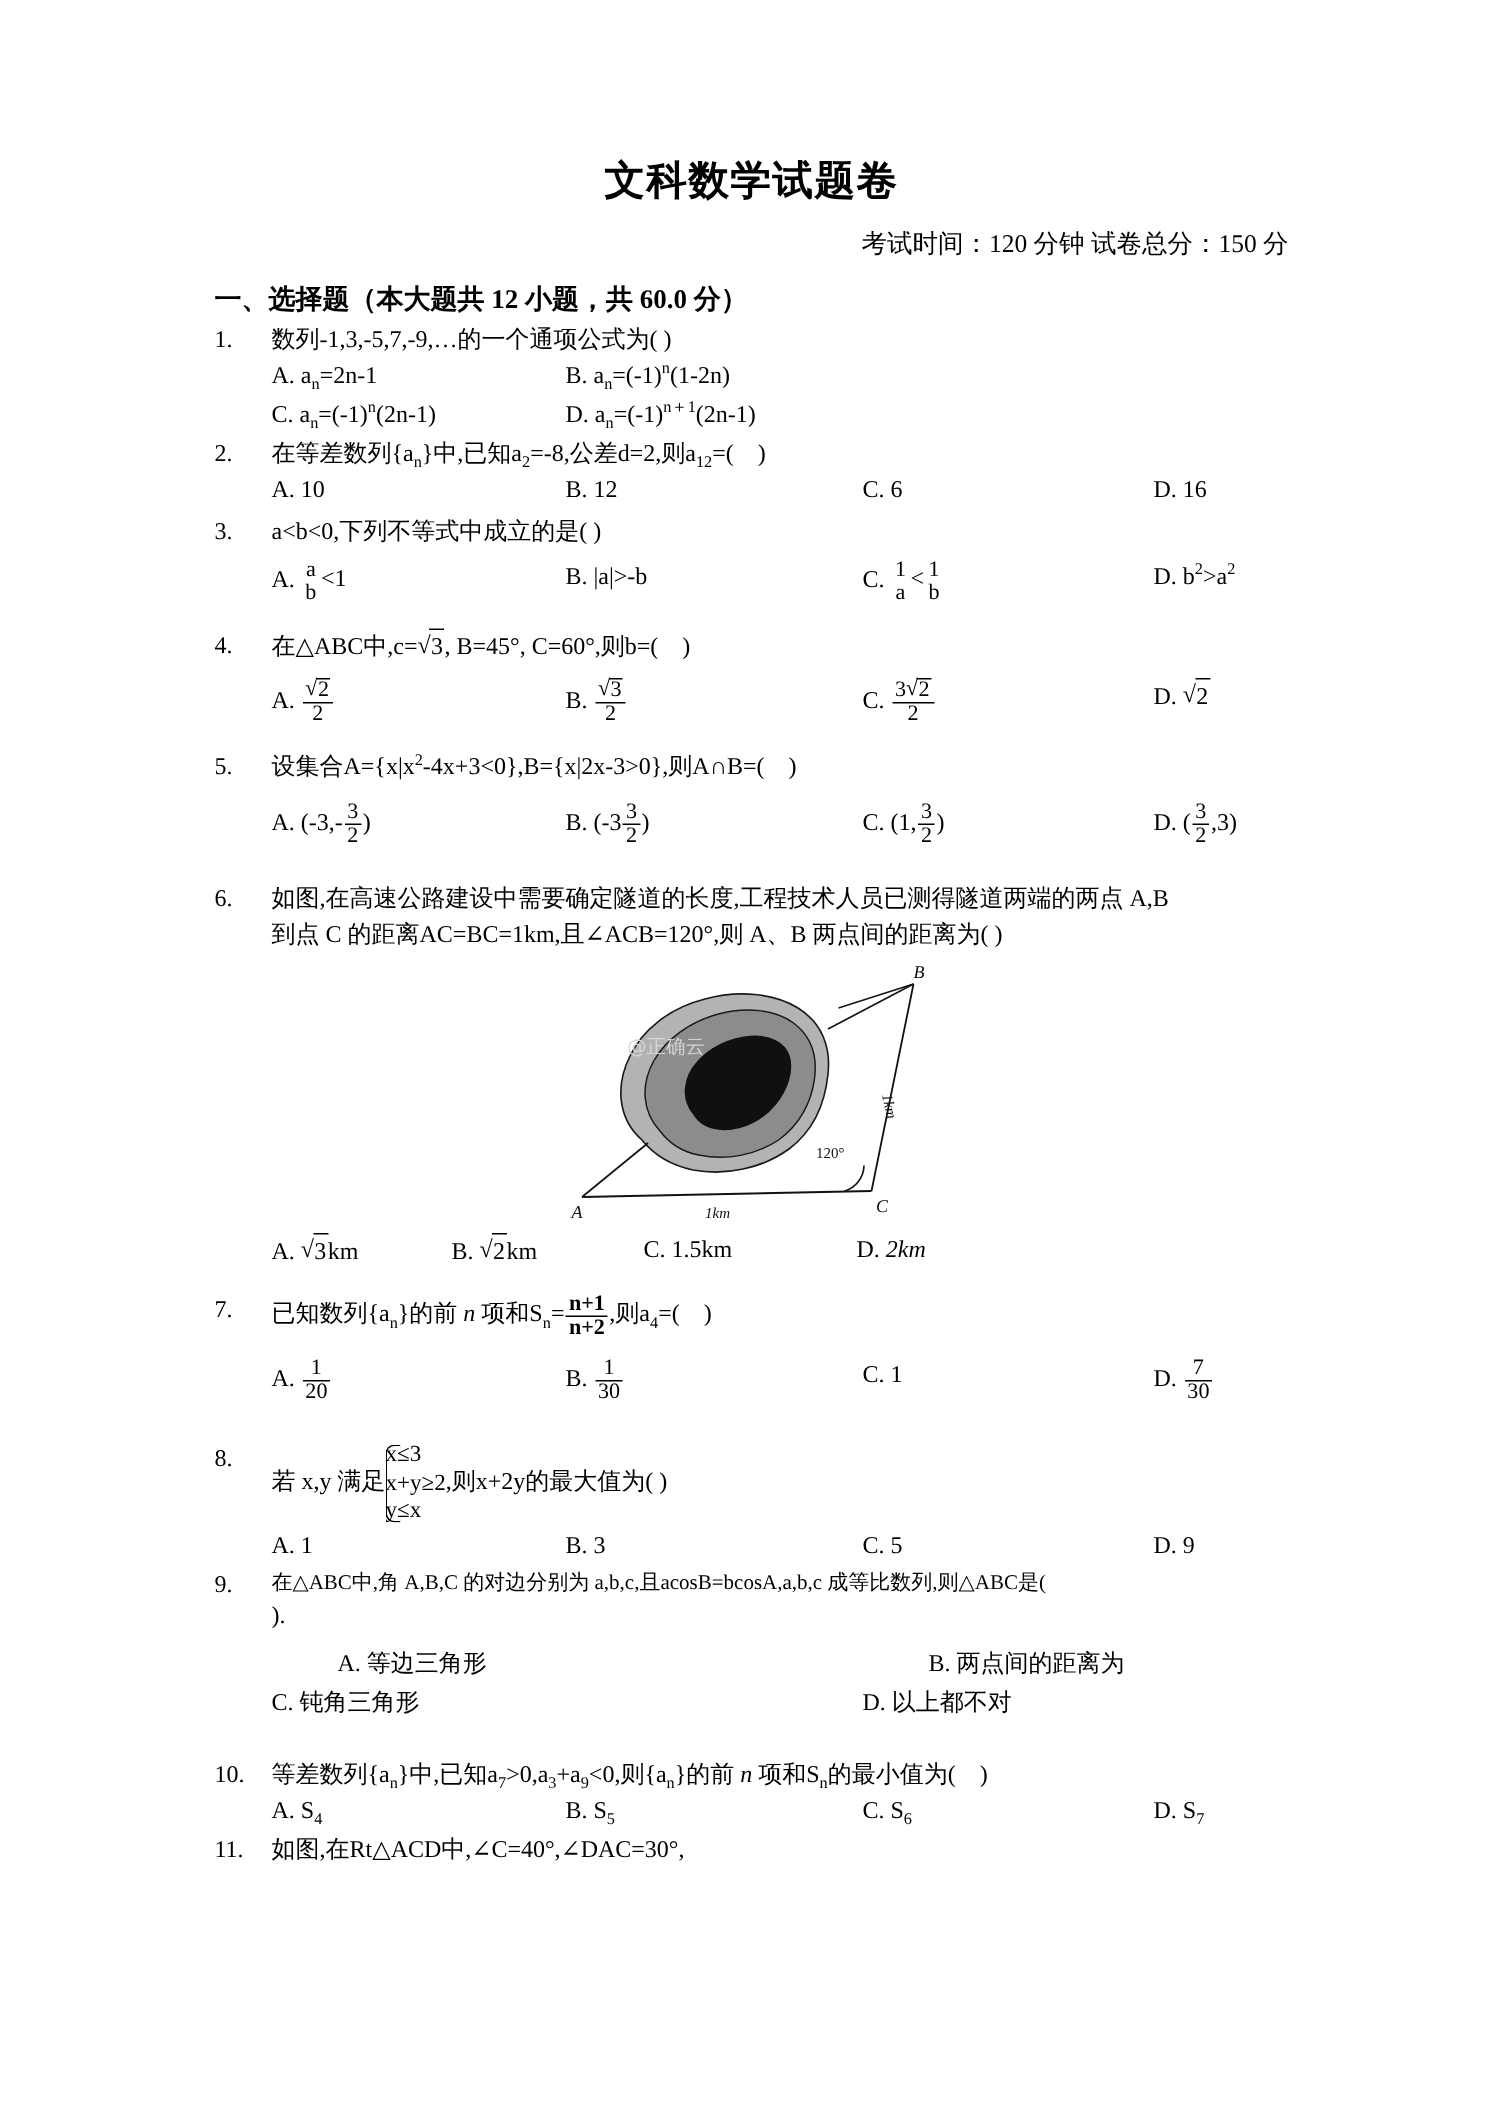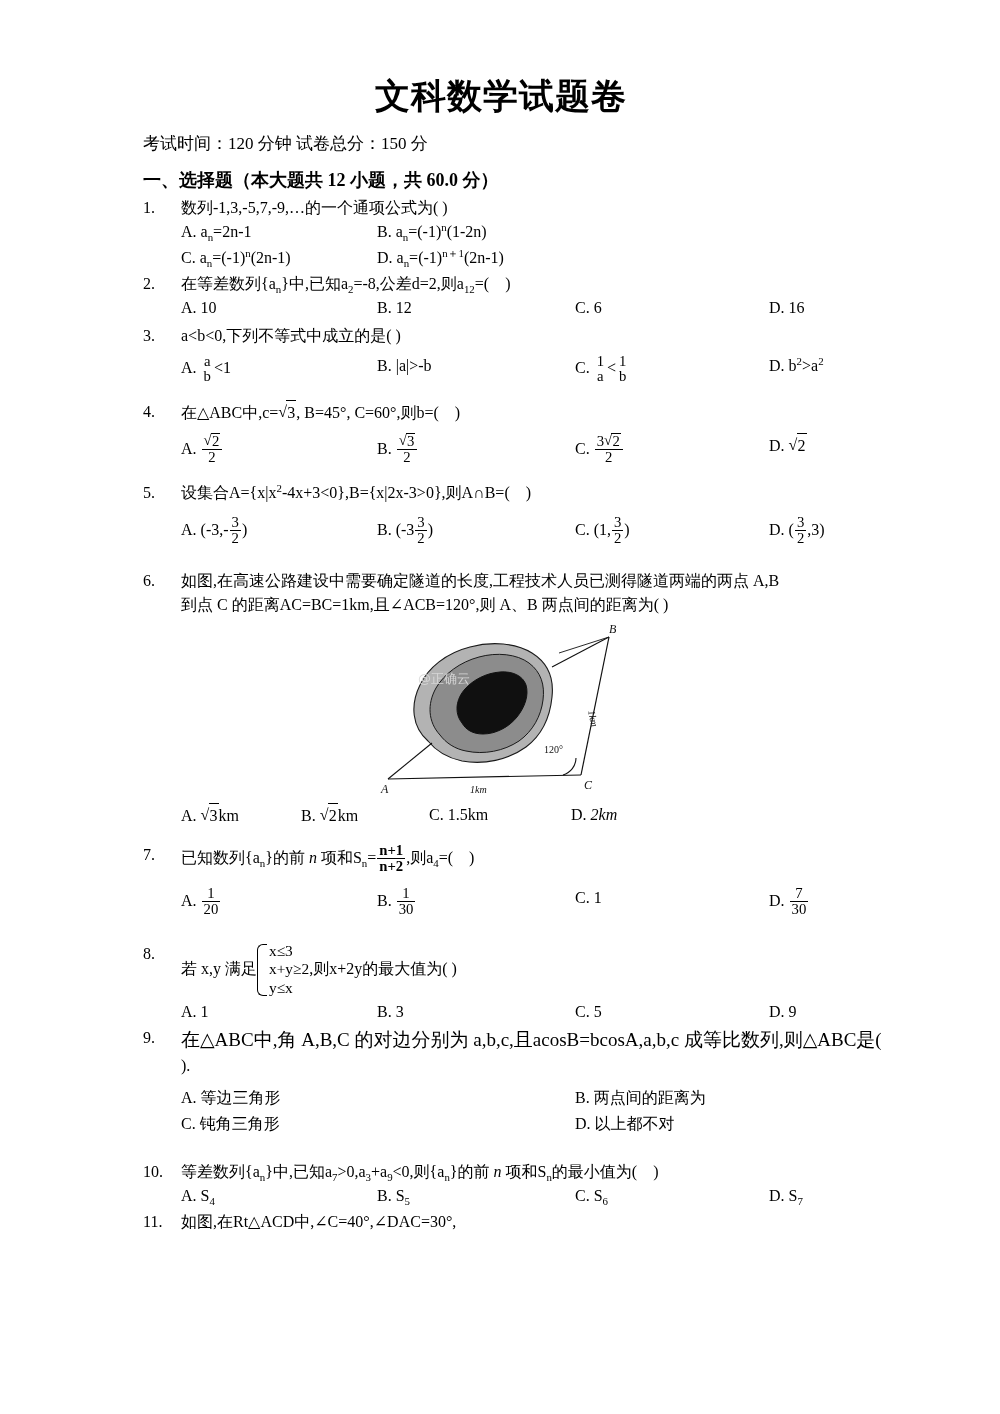--- a/index.html
+++ b/index.html
@@ -25,29 +25,29 @@
   .content {
     position: absolute;
     left: 143px;
     top: 0;
     width: 716px;
   }
 
   
   .doc-title {
     text-align: center;
-    font-size: 35px;
+    font-size: 27px;
     font-weight: bold;
     letter-spacing: 1px;
     margin: 0;
-    padding-top: 78px;
+    padding-top: 106px;
     line-height: 1.1;
   }
   .doc-subtitle {
-    text-align: left;
+    text-align: right;
     font-size: 17px;
     margin: 0;
     padding-top: 18px;
     line-height: 1.1;
   }
   .section-heading {
     font-size: 18px;
     font-weight: bold;
     margin: 0;
     padding-top: 16px;
@@ -134,21 +134,20 @@
     left: 0;
     top: 0.02em;
     font-size: 1.0em;
   }
 
   
   .system {
     display: inline-block;
     vertical-align: middle;
     position: relative;
-    padding-left: 12px;
     text-align: left;
     font-size: 0.96em;
     line-height: 1.22;
   }
   .system::before {
     content: "";
     position: absolute;
     left: 0; top: 2px; bottom: 2px;
     width: 9px;
     border-left: 1.4px solid #000;
@@ -392,23 +391,23 @@
           <div class="opt c1"><span class="lbl">B.</span><span>3</span></div>
           <div class="opt c2"><span class="lbl">C.</span><span>5</span></div>
           <div class="opt c3"><span class="lbl">D.</span><span>9</span></div>
         </div>
       </div>
     </div>
 
     <div class="q">
       <div class="q-num">9.</div>
       <div class="q-body">
-        <div class="q-stem" style="font-size:19px;">在△ABC中,角 A,B,C 的对边分别为 a,b,c,且acosB=bcosA,a,b,c 成等比数列,则△ABC是(</div>
+        <div class="q-stem" style="font-size:14px;">在△ABC中,角 A,B,C 的对边分别为 a,b,c,且acosB=bcosA,a,b,c 成等比数列,则△ABC是(</div>
         <div class="q-stem">).</div>
-        <div class="opts" style="margin-top:8px;">
+        <div class="opts" style="margin-top:8px;margin-left:44px;">
           <div class="opt h0"><span class="lbl">A.</span><span>等边三角形</span></div>
           <div class="opt h1"><span class="lbl">B.</span><span>两点间的距离为</span></div>
         </div>
         <div class="opts">
           <div class="opt h0"><span class="lbl">C.</span><span>钝角三角形</span></div>
           <div class="opt h1"><span class="lbl">D.</span><span>以上都不对</span></div>
         </div>
       </div>
     </div>
 

